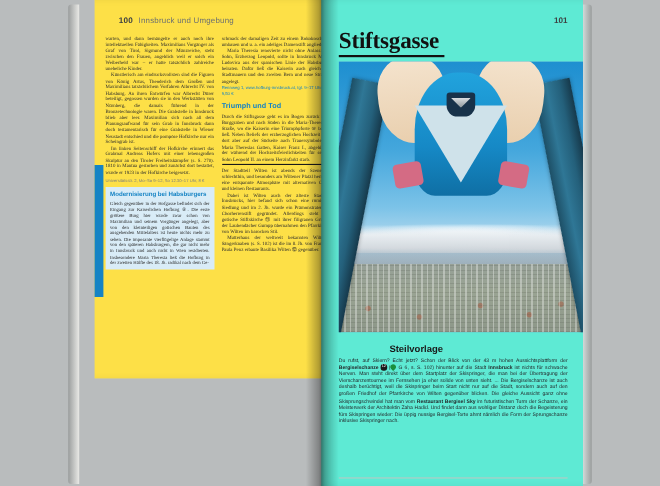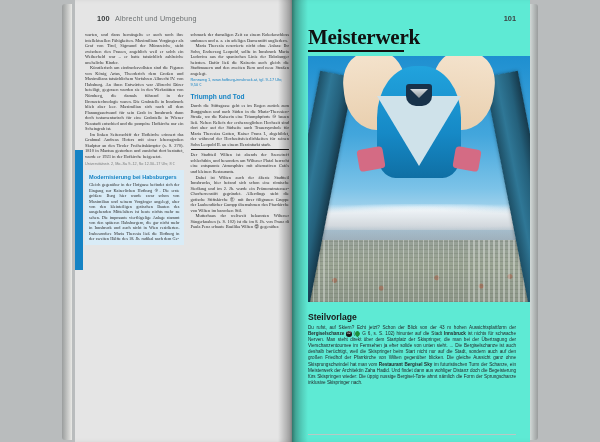--- a/index.html
+++ b/index.html
@@ -5,22 +5,22 @@
   html,body{margin:0;padding:0;}
   body{
     width:600px;height:442px;overflow:hidden;
     background:#b9bcbd;
     font-family:"Liberation Serif",serif;
   }
   .spread{position:relative;width:600px;height:442px;}
 
   
   .page-left{
-    position:absolute;left:75px;top:0;width:222px;height:442px;
-    background:#e5e5e5;
+    position:absolute;left:86px;top:0;width:222px;height:344px;
+    background:#fde047;
     box-shadow: inset -6px 0 10px -6px rgba(0,0,0,.35);
   }
   .gutter-shadow-l{
     position:absolute;left:278px;top:0;width:14px;height:442px;
     background:linear-gradient(to right,rgba(0,0,0,0) 0%,rgba(0,0,0,.30) 85%,rgba(0,0,0,.42) 100%);
     pointer-events:none;z-index:5;
   }
   .gutter-shadow-r{
     position:absolute;left:292px;top:0;width:16px;height:442px;
     background:linear-gradient(to left,rgba(0,0,0,0) 0%,rgba(0,0,0,.26) 80%,rgba(0,0,0,.40) 100%);
@@ -207,21 +207,21 @@
   }
   .boot.l{left:14px;transform:rotate(-10deg);}
   .boot.r{right:14px;transform:rotate(10deg);}
 
   
   .cap{
     position:absolute;left:16px;top:312px;right:14px;
   }
   .cap-h{
     font-family:"Liberation Sans",sans-serif;
-    font-weight:bold;font-size:8.6px;line-height:10px;color:#1a1a1a;margin-bottom:3px;
+    font-weight:bold;font-size:8.6px;line-height:10px;color:#1a1a1a;margin-bottom:3px;margin-left:46px;
   }
   .cap-b{
     font-family:"Liberation Sans",sans-serif;
     font-size:4.6px;line-height:6.1px;color:#23282a;text-align:justify;
   }
   .cap-b b{font-weight:bold;}
   .badge{
     display:inline-block;width:5.4px;height:5.4px;border-radius:50%;
     background:#1a1a1a;color:#fff;font-size:3.4px;line-height:5.4px;
     text-align:center;vertical-align:middle;font-family:"Liberation Sans",sans-serif;
@@ -241,21 +241,21 @@
 
   <div class="edge-left"></div>
   <div class="edge-right"></div>
 
   <div class="page-left">
 
     <div class="tab-left"></div>
 
     <div class="pg-head">
       <span class="pg-num">100</span>
-      <span>Albrecht und Umgebung</span>
+      <span>Innsbruck und Umgebung</span>
     </div>
 
     <div class="cols">
 
       <div class="col">
         <div class="body">
           <p class="first">warten, und dann bemängelte er auch noch ihre intellektuellen Fähigkeiten. Maximilians Vorgänger als Graf von Tirol, Sigmund der Münzreiche, steht zwischen den Frauen, angeblich weil er solch ein Weiberheld war – er hatte tatsächlich zahlreiche uneheliche Kinder.</p>
           <p>Künstlerisch am eindrucksvollsten sind die Figuren von König Artus, Theoderich dem Großen und Maximilians tatsächlichem Vorfahren Albrecht IV. von Habsburg. An ihren Entwürfen war Albrecht Dürer beteiligt, gegossen wurden sie in den Werkstätten von Nürnberg, die damals führend in der Bronzetechnologie waren. Die Grabstelle in Innsbruck blieb aber leer. Maximilian sich nach all dem Planungsaufwand für sein Grab in Innsbruck dann doch testamentarisch für eine Grabstelle in Wiener Neustadt entschied und die pompöse Hofkirche nur ein Scheingrab ist.</p>
           <p>Im linken Seitenschiff der Hofkirche erinnert das Grabmal Andreas Hofers mit einer lebensgroßen Skulptur an den Tiroler Freiheitskämpfer (s. S. 270). 1810 in Mantua gestorben und zunächst dort bestattet, wurde er 1923 in der Hofkirche beigesetzt.</p>
         </div>
@@ -290,21 +290,21 @@
     </div>
   </div>
 
   <div class="gutter-shadow-l"></div>
   <div class="gutter-shadow-r"></div>
 
   <div class="page-right">
 
     <div class="pg-head-r">101</div>
 
-    <div class="lo-title">Meisterwerk</div>
+    <div class="lo-title">Stiftsgasse</div>
     <div class="lo-underline"></div>
 
     <div class="photo">
       <div class="sky"></div>
       <div class="clouds"></div>
       <div class="mountains"></div>
       <div class="city">
         <div class="city-red"></div>
       </div>
 

